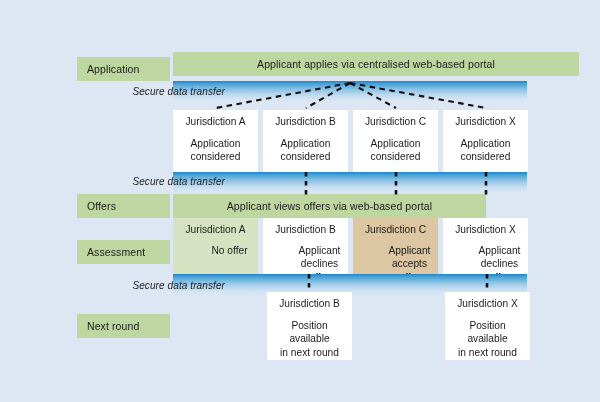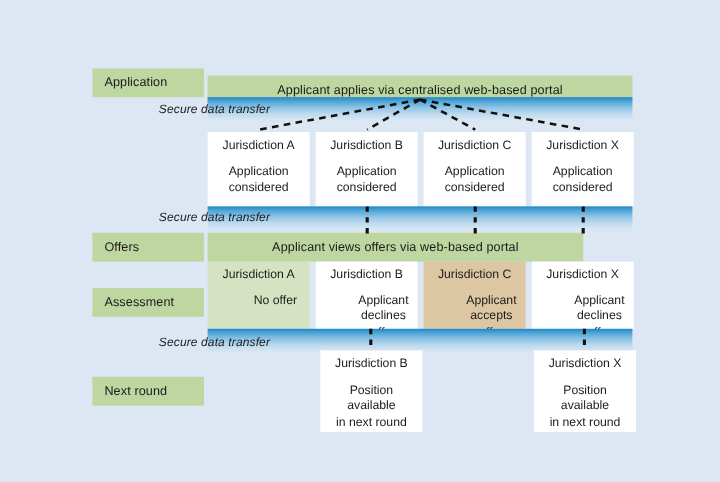--- a/index.html
+++ b/index.html
@@ -117,21 +117,21 @@
 </style>
 </head>
 <body>
 
 <div id="canvas">
 
   <div class="abs stage-label" style="left:77px; top:57px; width:93px; height:24px;">
     <span>Application</span>
   </div>
 
-  <div class="abs portal-bar" style="left:173px; top:63px; width:354px; height:24px;">
+  <div class="abs portal-bar" style="left:173px; top:52px; width:406px; height:24px;">
     <span>Applicant applies via centralised web-based portal</span>
   </div>
 
   <div class="abs blue-band" style="left:173px; top:81px; width:354px; height:22px;"></div>
 
   <div class="abs transfer-caption" style="left:70px; top:84px; width:155px; height:14px;">
     <span>Secure data transfer</span>
   </div>
 
 

